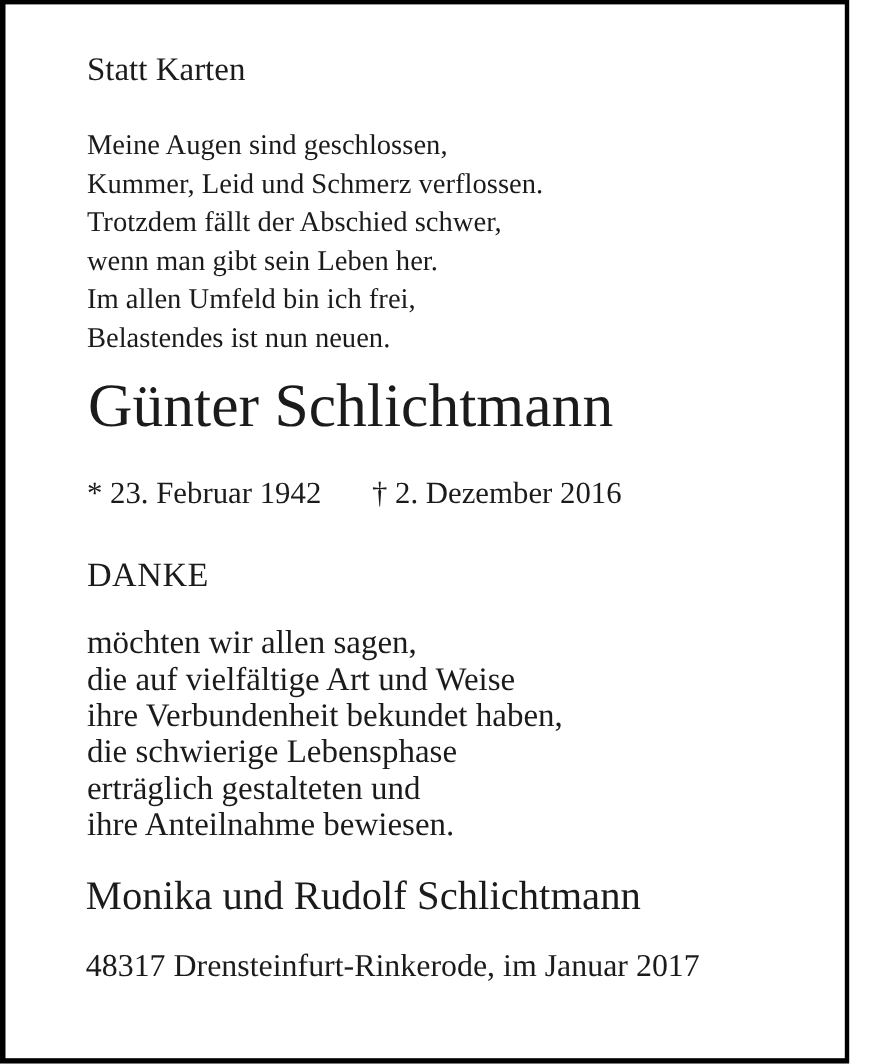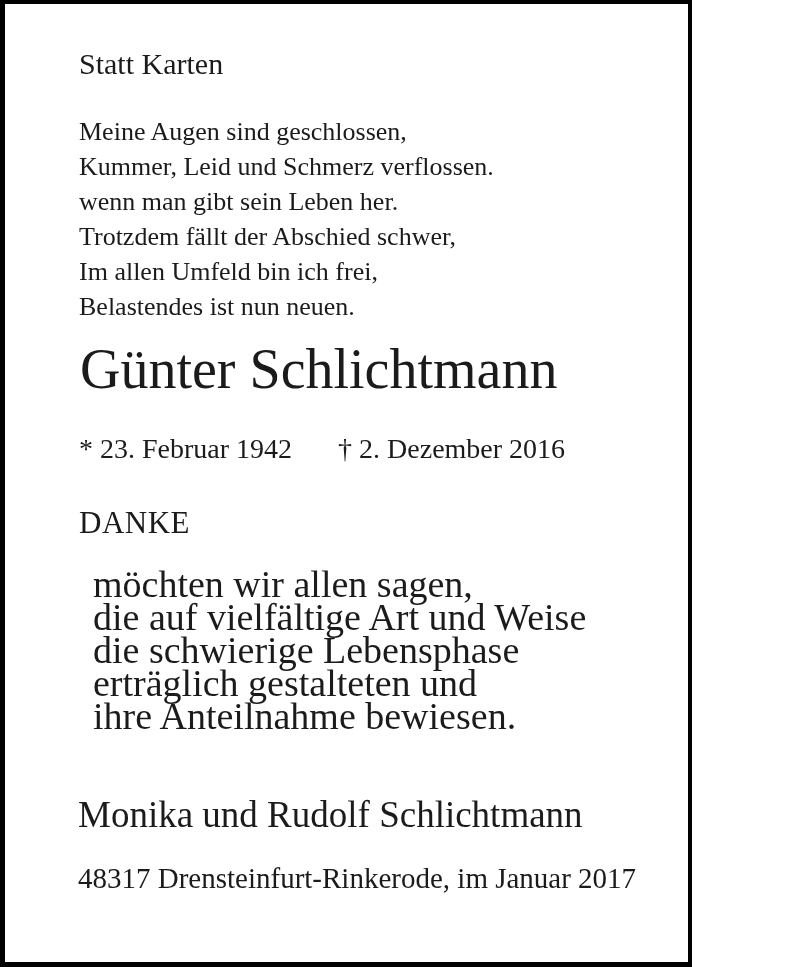--- a/index.html
+++ b/index.html
@@ -3,21 +3,21 @@
 <meta charset="utf-8">
 <title>Traueranzeige</title>
 <style>
   html, body {
     margin: 0;
     padding: 0;
     background: #ffffff;
   }
   .page {
     position: relative;
-    width: 692px;
+    width: 772px;
     height: 967px;
     background: #000000;
     overflow: hidden;
     font-family: "Liberation Serif", "DejaVu Serif", serif;
     color: #1b1b1b;
   }
   
   .sheet {
     position: absolute;
     top: 4px;
@@ -62,23 +62,23 @@
     margin-left: 46px;
   }
   .thanks-heading {
     left: 79px;
     top: 507px;
     font-size: 31px;
     line-height: 1;
     letter-spacing: 0.5px;
   }
   .thanks {
-    left: 93px;
+    left: 79px;
     top: 568px;
-    font-size: 38px;
+    font-size: 30px;
     line-height: 33px;
   }
   .family {
     left: 78px;
     top: 796px;
     font-size: 37px;
     line-height: 1;
   }
   .place-date {
     left: 78px;
@@ -92,37 +92,38 @@
 
 <div class="page">
 
   <div class="sheet"></div>
 
   <div class="txt statt-karten">Statt Karten</div>
 
   <div class="txt poem">
     <div>Meine Augen sind geschlossen,</div>
     <div>Kummer, Leid und Schmerz verflossen.</div>
+    <div>Trotzdem fällt der Abschied schwer,</div>
     <div>wenn man gibt sein Leben her.</div>
-    <div>Trotzdem fällt der Abschied schwer,</div>
     <div>Im allen Umfeld bin ich frei,</div>
     <div>Belastendes ist nun neuen.</div>
   </div>
 
   <h1 class="txt deceased-name">Günter Schlichtmann</h1>
 
   <div class="txt dates">
     <span><span>*</span>&nbsp;<span>23. Februar 1942</span></span><span class="death-date-group"><span>†</span>&nbsp;<span>2. Dezember 2016</span></span>
   </div>
 
   <div class="txt thanks-heading">DANKE</div>
 
   <div class="txt thanks">
     <div>möchten wir allen sagen,</div>
     <div>die auf vielfältige Art und Weise</div>
+    <div>ihre Verbundenheit bekundet haben,</div>
     <div>die schwierige Lebensphase</div>
     <div>erträglich gestalteten und</div>
     <div>ihre Anteilnahme bewiesen.</div>
   </div>
 
   <div class="txt family">Monika und Rudolf Schlichtmann</div>
 
   <div class="txt place-date">48317 Drensteinfurt-Rinkerode, im Januar 2017</div>
 
 </div>

